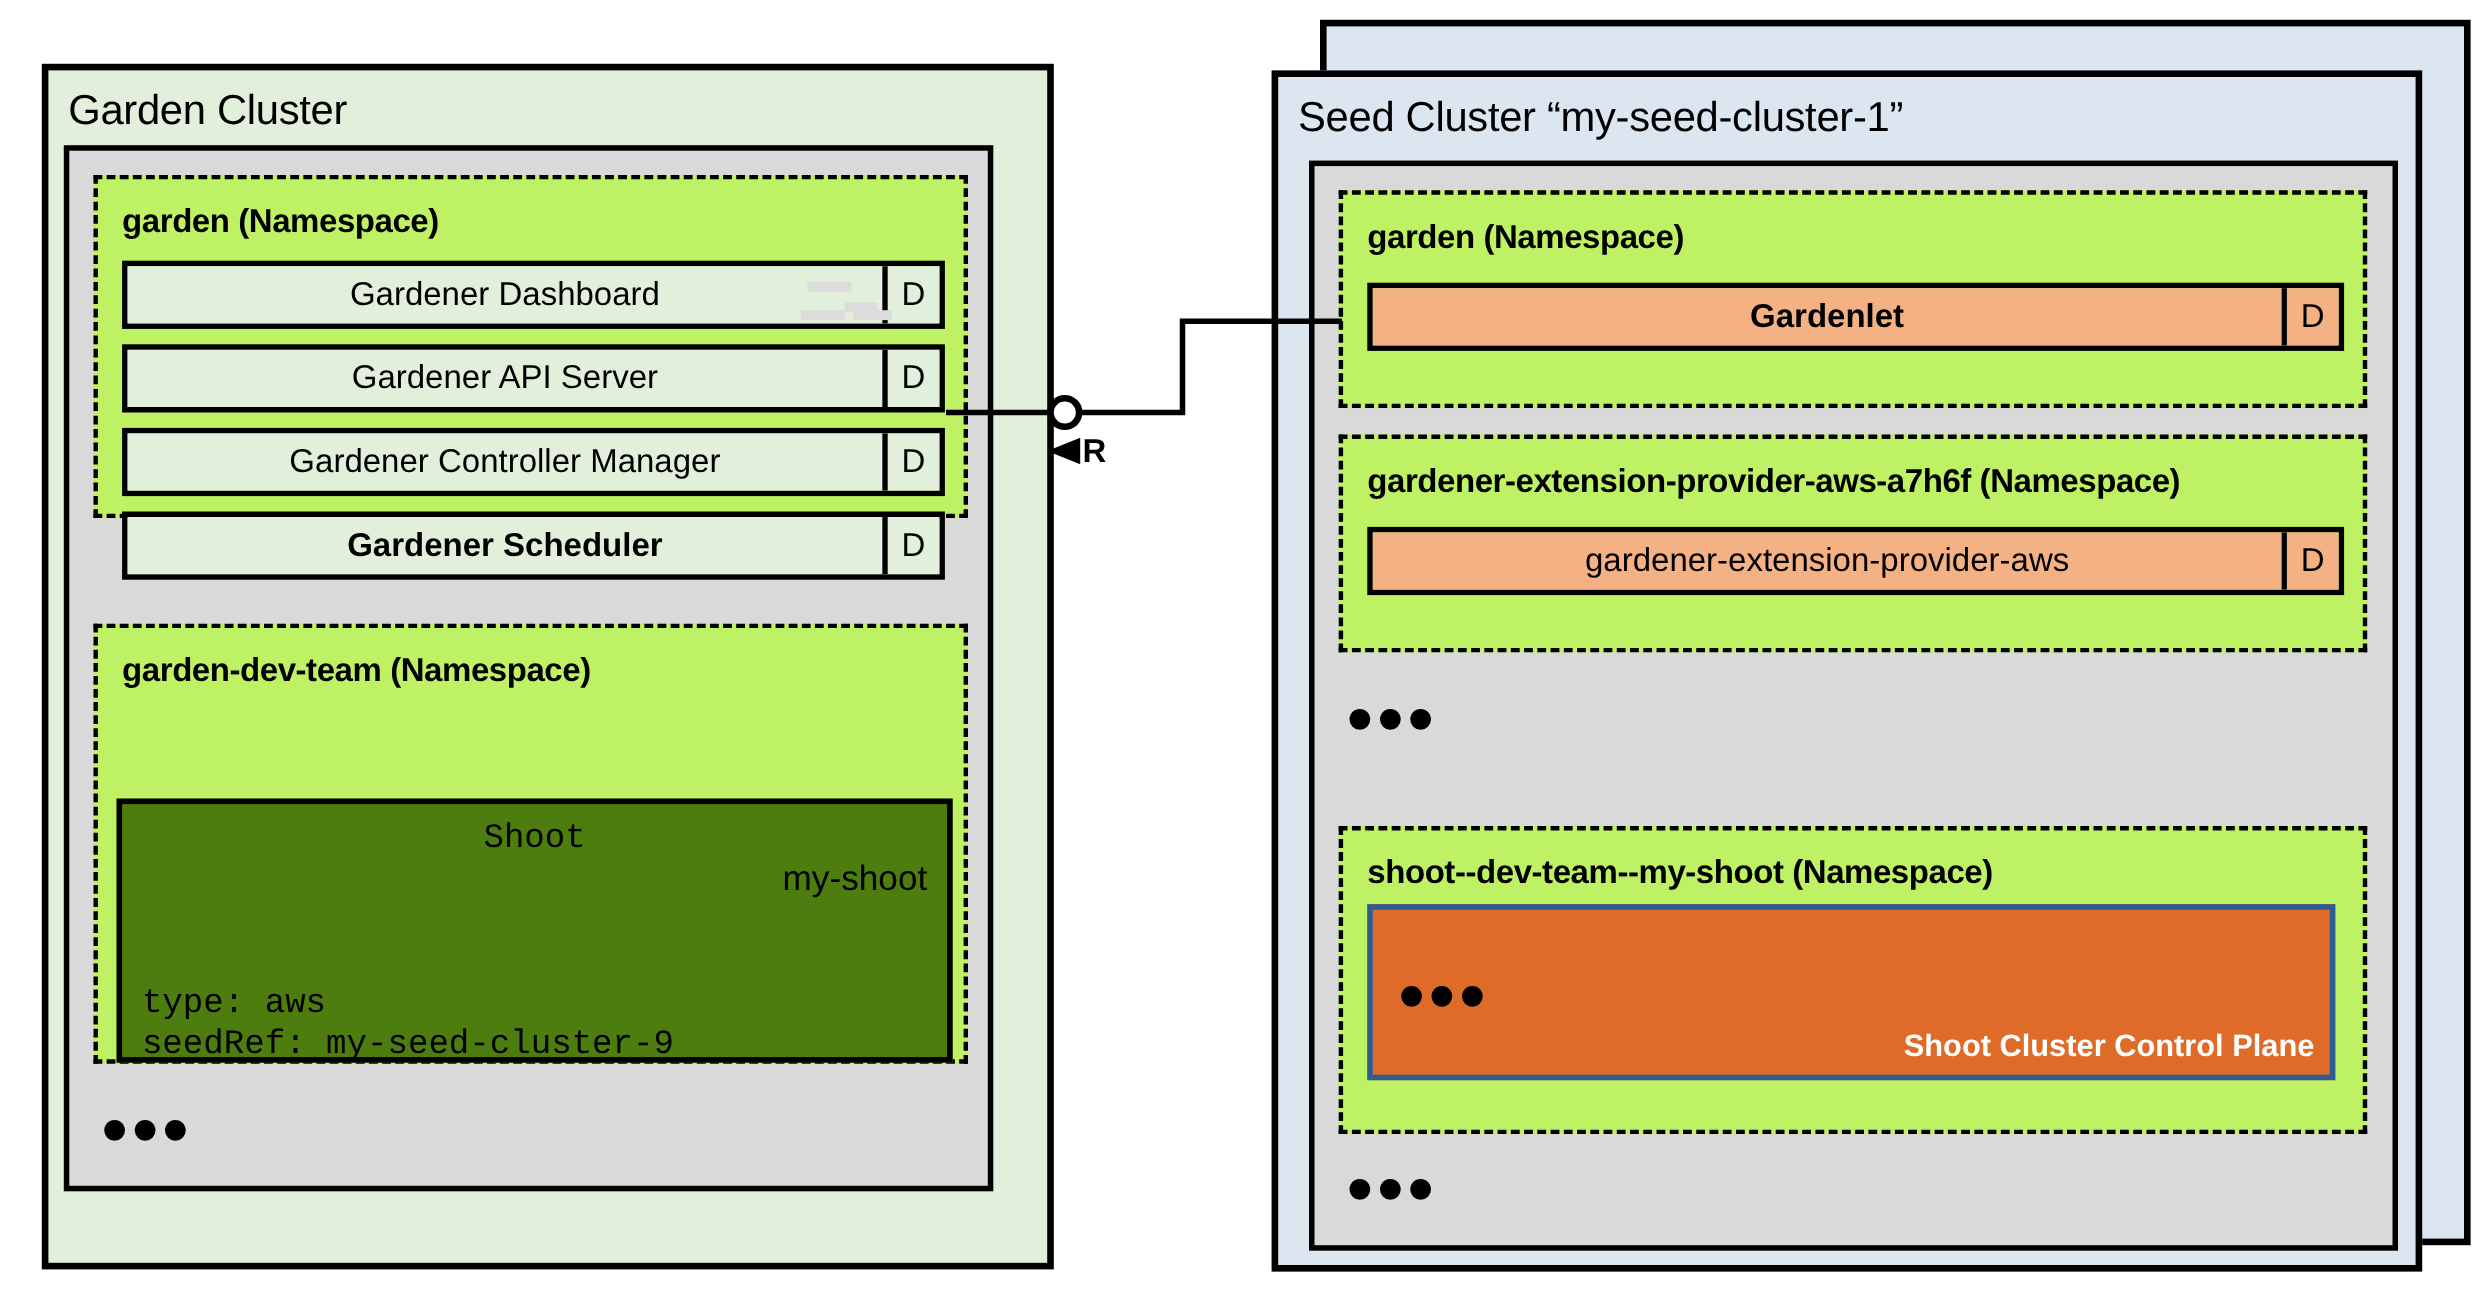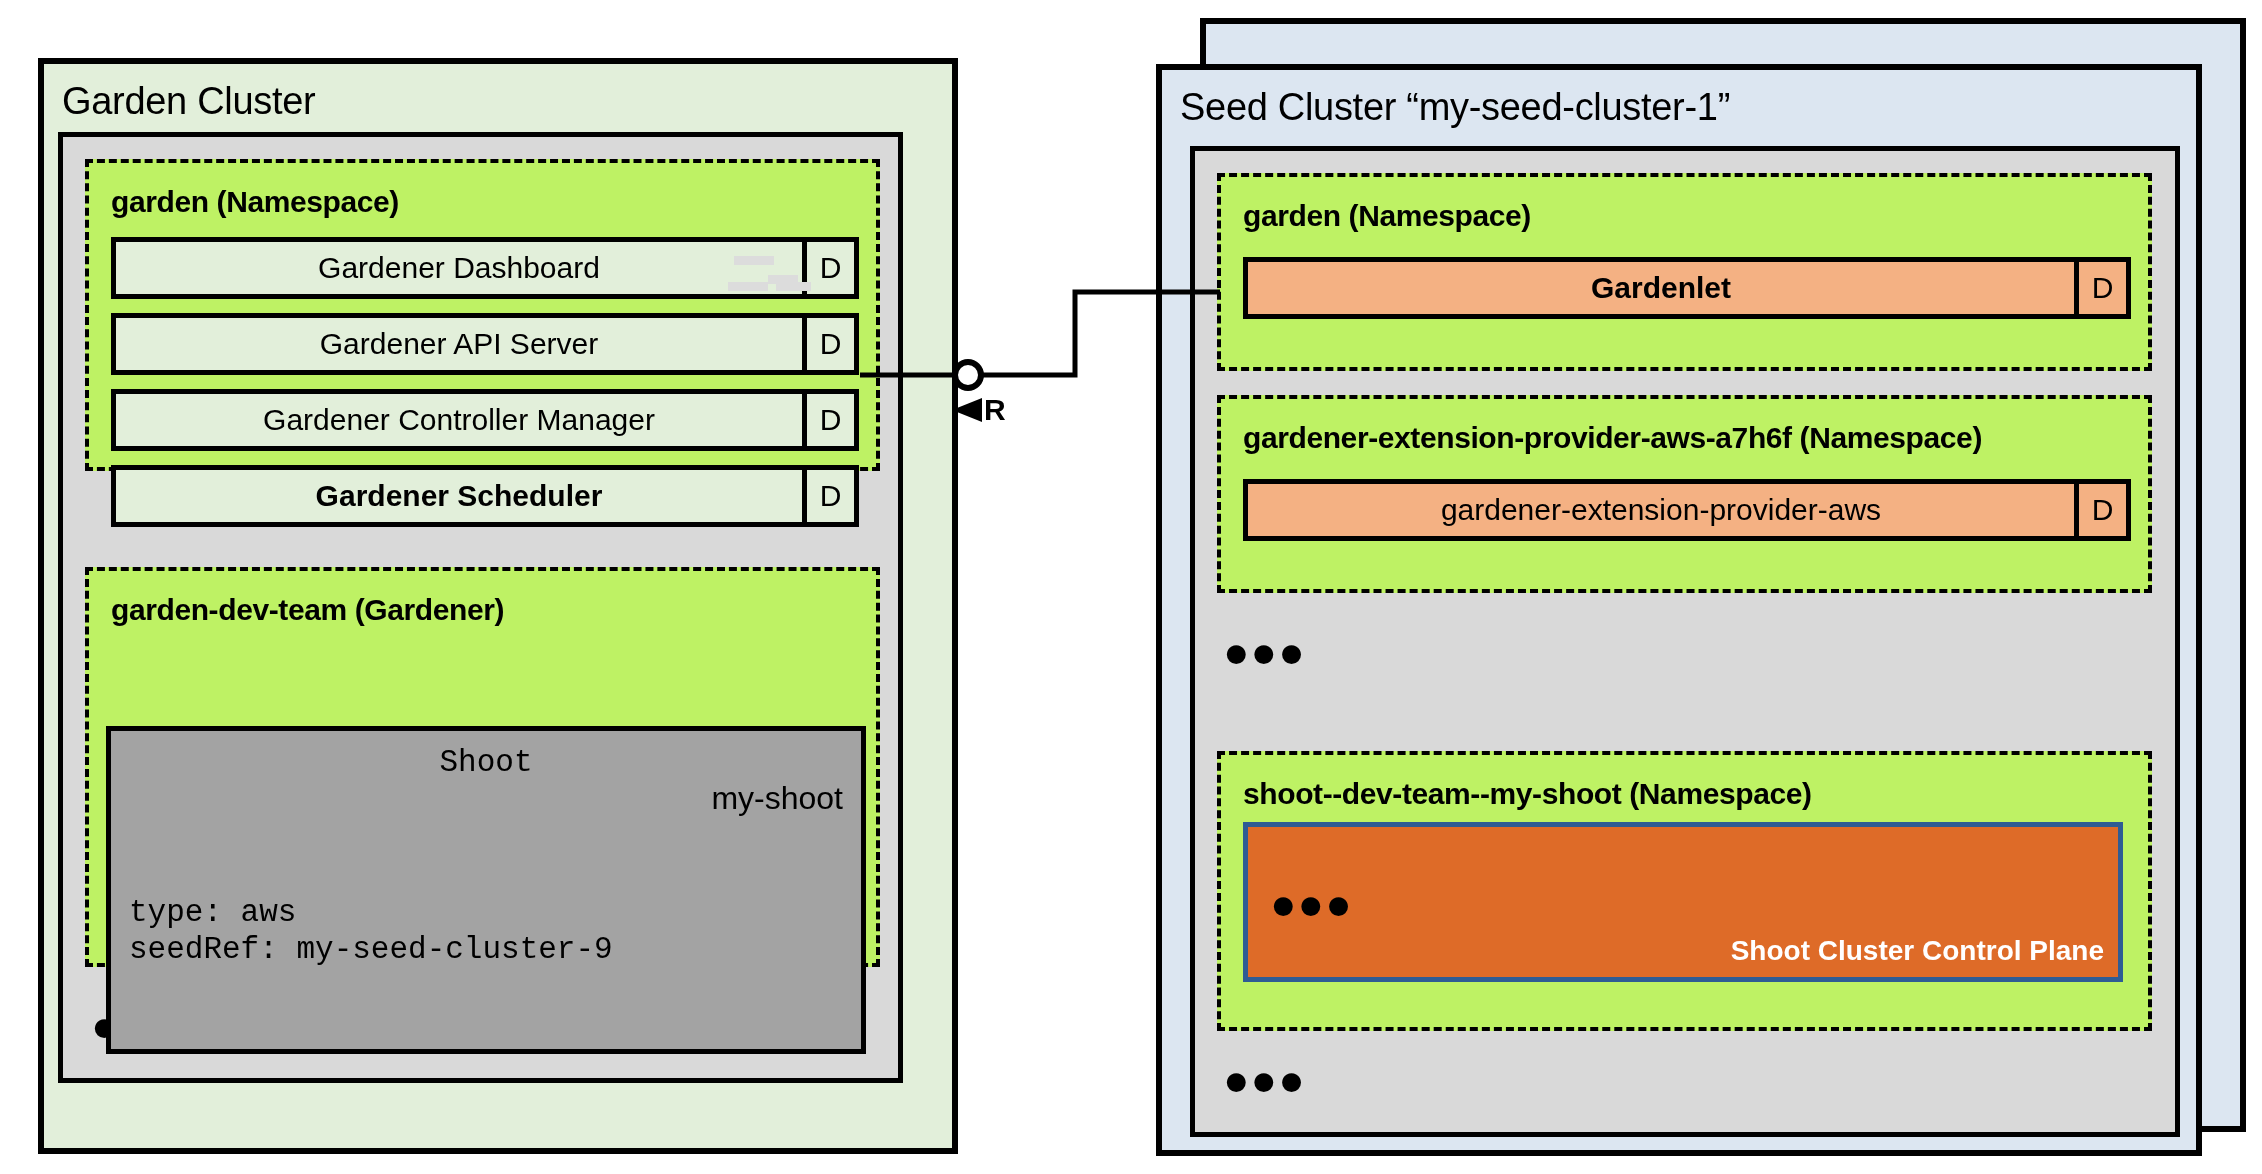--- a/index.html
+++ b/index.html
@@ -100,22 +100,22 @@
     border: 6px solid #000;
   }
   #seed-inner {
     left: 1190px; top: 146px; width: 990px; height: 991px;
     background: #d9d9d9;
     border: 5px solid #000;
   }
 
   
   #shoot-box {
-    left: 106px; top: 726px; width: 760px; height: 328px;
-    background: #a3a3a3;
+    left: 106px; top: 726px; width: 760px; height: 240px;
+    background: #4d7c0f;
     border: 5px solid #000;
     padding: 14px 18px 0 18px;
   }
   .mono {
     font-family: "Liberation Mono", "DejaVu Sans Mono", monospace;
     font-size: 31px;
     color: #000;
     white-space: pre;
   }
   #shoot-kind { text-align: center; }
@@ -184,21 +184,21 @@
         <div class="comp-badge">D</div>
       </div>
 
       <div class="abs comp green" style="left:22px; top:302px; width:748px;">
         <div class="comp-label bold">Gardener Scheduler</div>
         <div class="comp-badge">D</div>
       </div>
     </div>
 
     <div class="abs ns-box" style="left:22px; top:430px; width:795px; height:400px;">
-      <div class="abs ns-title" style="left:22px; top:22px;">garden-dev-team (Gardener)</div>
+      <div class="abs ns-title" style="left:22px; top:22px;">garden-dev-team (Namespace)</div>
     </div>
 
     <div class="abs ellipsis" style="left:28px; top:880px;">●●●</div>
   </div>
 
   <div class="abs" id="shoot-box">
     <div class="mono" id="shoot-kind">Shoot</div>
     <div id="shoot-name">my-shoot</div>
     <div class="mono kv" style="margin-top:78px;">type: aws</div>
     <div class="mono kv">seedRef: my-seed-cluster-9</div>

